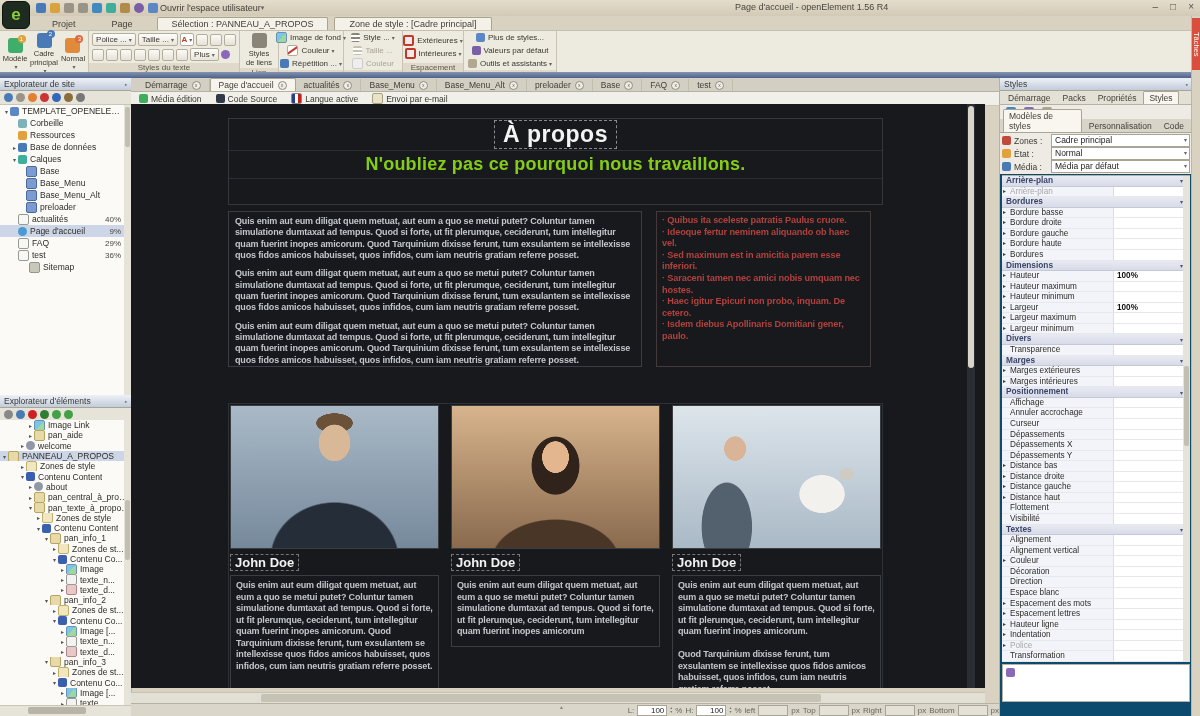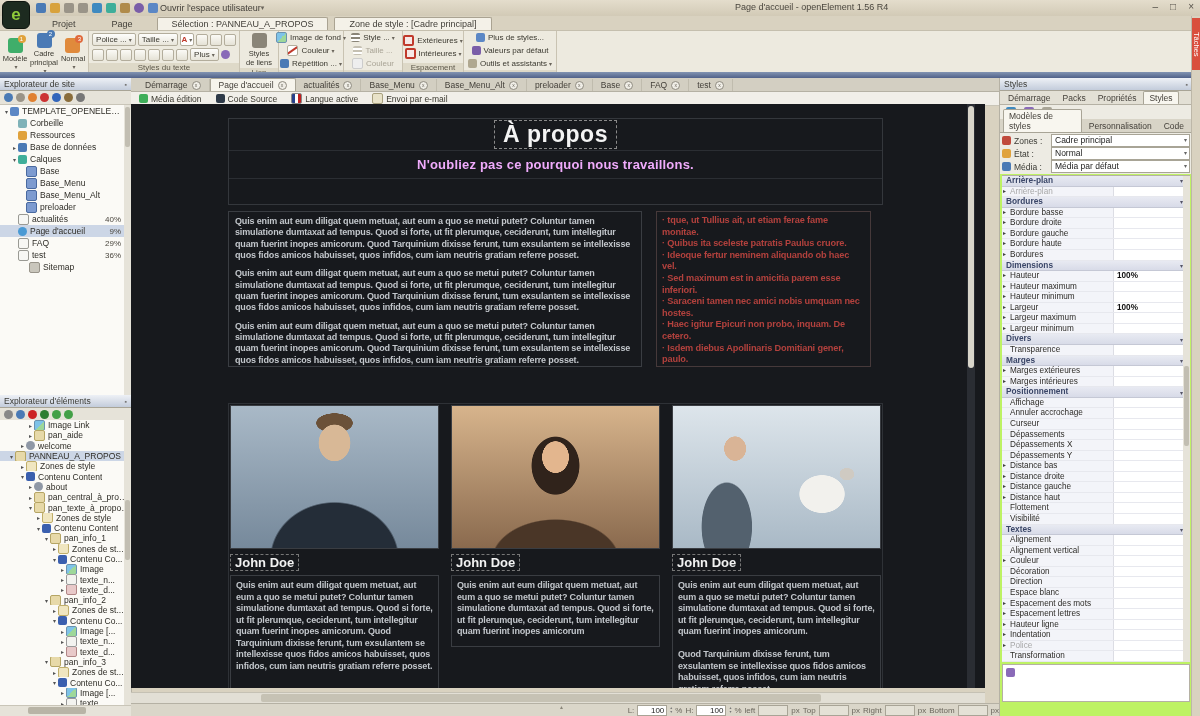--- a/index.html
+++ b/index.html
@@ -64,21 +64,21 @@
   .more-styles-icon{background:#5b87c5;}
   .defaults-icon{background:#7a5ea8;}
   .tools-icon{background:#b0a890;}
   .link-styles-icon{width:14px;height:14px;background:#8a8578;border-radius:3px;}
   .purple-ball-icon{width:9px;height:9px;border-radius:50%;background:#8a6ab8;}
   .stackcol{display:flex;flex-direction:column;justify-content:center;gap:1px;padding:0 4px;}
   .bluebar{position:absolute;left:0;top:72px;width:1200px;height:6px;background:linear-gradient(#8294b2,#51628a);}
 
   
   .leftcol{position:absolute;left:0;top:78px;width:131px;bottom:0;background:#edebe3;border-right:1px solid #b5b1a4;}
-  .rightcol{position:absolute;left:999px;top:78px;width:192px;bottom:0;background:#bef264;border-left:1px solid #b5b1a4;}
+  .rightcol{position:absolute;left:999px;top:78px;width:192px;bottom:0;background:#0c4a6e;border-left:1px solid #b5b1a4;}
   .edgestrip{position:absolute;left:1191px;top:16px;width:9px;bottom:0;background:#d9d2c0;border-left:1px solid #bdb7a8;}
   .tasks-tab{position:absolute;left:0px;top:2px;width:8px;height:52px;background:#d94f3d;color:#fff;writing-mode:vertical-rl;font-size:7.5px;text-align:center;line-height:8px;}
   .centercol{position:absolute;left:131px;top:78px;width:868px;bottom:0;}
 
   
   .phead{height:12px;background:linear-gradient(#eef1f6,#c3ccdb);border-bottom:1px solid #a8a496;display:flex;align-items:center;padding:0 4px;font-size:8.5px;color:#3a3a34;}
   .phead .pin{margin-left:auto;color:#777;font-size:7px;}
   .ptools{height:13px;display:flex;align-items:center;gap:3px;padding:0 4px;background:#e6e3d9;border-bottom:1px solid #c9c5b8;}
   .ptool{width:9px;height:9px;border-radius:50%;}
   .tree{background:#fbfaf6;overflow:hidden;position:relative;}
@@ -129,21 +129,21 @@
   .canvas{position:absolute;left:0;top:26px;width:854px;bottom:28px;background:#17191d;overflow:hidden;}
   .cv-vscroll{position:absolute;right:10px;top:0;bottom:0;width:8px;background:#2a2d33;}
   .cv-vthumb{position:absolute;left:1px;top:2px;width:6px;height:262px;background:#d8d5ca;border-radius:3px;}
   .pagewrap{position:absolute;left:97px;top:14px;width:655px;}
   .headrows{border:1px solid #34373c;}
   .hrow{border-bottom:1px solid #2b2e33;text-align:center;}
   .hrow.r1{height:30px;padding-top:1px;}
   .hrow.r2{height:27px;display:flex;align-items:center;justify-content:center;}
   .hrow.r3{height:25px;border-bottom:none;}
   .ptitle{display:inline-block;border:1px dashed #8a8a8a;padding:0 8px;font-size:23px;font-weight:bold;color:#f4f4f4;letter-spacing:0.5px;}
-  .psub{font-size:13px;font-weight:bold;color:#f0abfc;letter-spacing:0.2px;}
+  .psub{font-size:18px;font-weight:bold;color:#84cc16;letter-spacing:0.2px;}
   .textcols{display:flex;margin-top:6px;height:156px;overflow:hidden;}
   .lcol{width:400px;border:1px solid #3a3d42;padding:4px 6px;color:#c2c6cb;font-size:9px;font-weight:bold;letter-spacing:-0.15px;line-height:1.26;overflow:hidden;}
   .lcol p{margin:0 0 7px 0;}
   .rcol{width:203px;margin-left:14px;border:1px solid #46393a;padding:3px 5px;color:#b2413d;font-size:9.2px;font-weight:bold;letter-spacing:-0.15px;line-height:1.26;overflow:hidden;}
   .rcol div::before{content:"· ";}
   .cardsec{margin-top:36px;border:1px solid #2e3136;padding:1px;display:flex;gap:12px;}
   .card{width:209px;}
   .photo{height:142px;border:1px solid #3a3d42;}
   .photo-1{background:
     radial-gradient(ellipse 26px 30px at 50% 26%,#d8b896 0 60%,transparent 62%),
@@ -525,21 +525,21 @@
           <span class="tic panel-icon"></span>
           <span class="tlabel">pan_aide</span>
         </div>
 
         <div class="trow" style="padding-left: 19px;">
           <span class="arrow closed"></span>
           <span class="tic anchor-icon"></span>
           <span class="tlabel">welcome</span>
         </div>
 
-        <div class="trow sel" style="padding-left: 8px;">
+        <div class="trow sel" style="padding-left: 1px;">
           <span class="arrow open"></span>
           <span class="tic panel-icon"></span>
           <span class="tlabel">PANNEAU_A_PROPOS</span>
         </div>
 
         <div class="trow" style="padding-left: 19px;">
           <span class="arrow closed"></span>
           <span class="tic zones-icon"></span>
           <span class="tlabel">Zones de style</span>
         </div>
@@ -772,21 +772,20 @@
         </div>
         <div class="textcols">
           <div class="lcol">
 
           <p>Quis enim aut eum diligat quem metuat, aut eum a quo se metui putet? Coluntur tamen simulatione dumtaxat ad tempus. Quod si forte, ut fit plerumque, ceciderunt, tum intellegitur quam fuerint inopes amicorum. Quod Tarquinium dixisse ferunt, tum exsulantem se intellexisse quos fidos amicos habuisset, quos infidos, cum iam neutris gratiam referre posset.</p>
               <p>Quis enim aut eum diligat quem metuat, aut eum a quo se metui putet? Coluntur tamen simulatione dumtaxat ad tempus. Quod si forte, ut fit plerumque, ceciderunt, tum intellegitur quam fuerint inopes amicorum. Quod Tarquinium dixisse ferunt, tum exsulantem se intellexisse quos fidos amicos habuisset, quos infidos, cum iam neutris gratiam referre posset.</p>
               <p>Quis enim aut eum diligat quem metuat, aut eum a quo se metui putet? Coluntur tamen simulatione dumtaxat ad tempus. Quod si forte, ut fit plerumque, ceciderunt, tum intellegitur quam fuerint inopes amicorum. Quod Tarquinium dixisse ferunt, tum exsulantem se intellexisse quos fidos amicos habuisset, quos infidos, cum iam neutris gratiam referre posset.</p>
             </div>
           <div class="rcol">
 
-          <div>tque, ut Tullius ait, ut etiam ferae fame monitae.</div>
               <div>Quibus ita sceleste patratis Paulus cruore.</div>
               <div>Ideoque fertur neminem aliquando ob haec vel.</div>
               <div>Sed maximum est in amicitia parem esse inferiori.</div>
               <div>Saraceni tamen nec amici nobis umquam nec hostes.</div>
               <div>Haec igitur Epicuri non probo, inquam. De cetero.</div>
               <div>Isdem diebus Apollinaris Domitiani gener, paulo.</div>
             </div>
         </div>
         <div class="cardsec">
 

